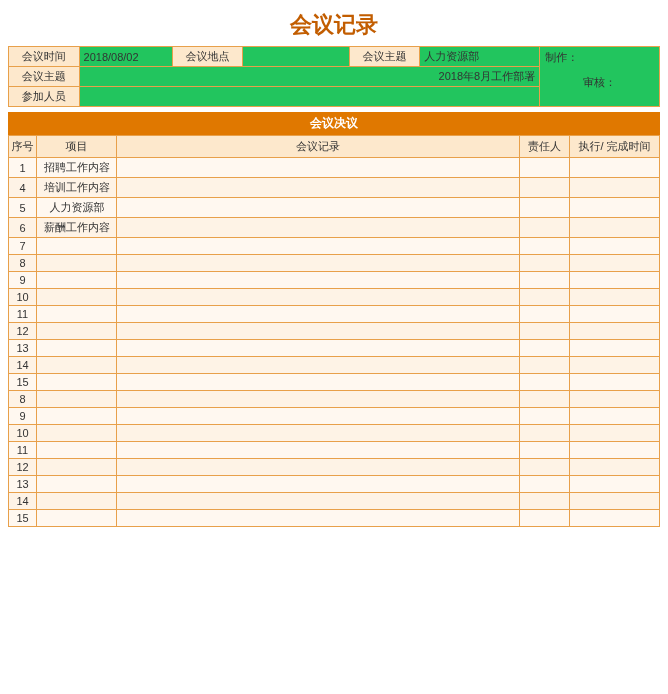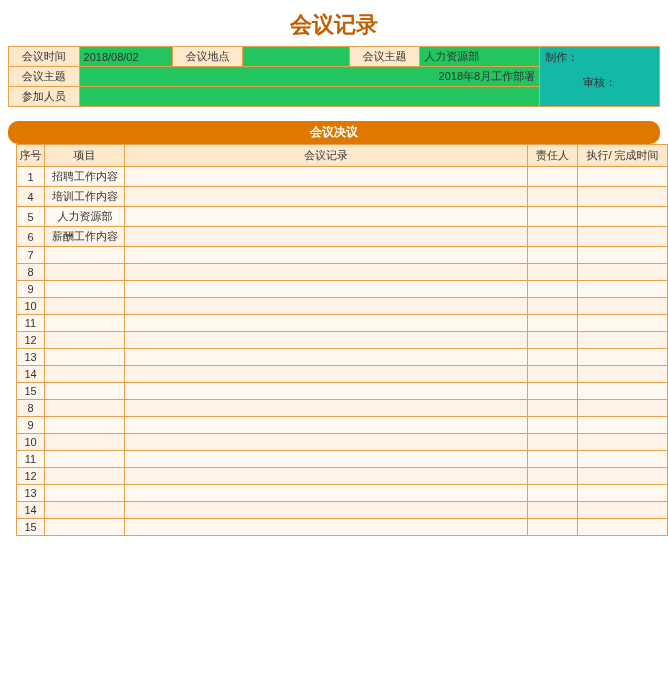--- a/index.html
+++ b/index.html
@@ -47,21 +47,20 @@
       background: #e07800;
       color: #fff;
       text-align: center;
       font-size: 12px;
       font-weight: bold;
       padding: 3px 0;
     }
     .main-table {
       width: 100%;
       border-collapse: collapse;
-      margin-left: 8px;
     }
     .main-table th {
       background: #fde8cc;
       border: 1px solid #e8a04a;
       padding: 3px 2px;
       text-align: center;
       font-weight: normal;
       font-size: 11px;
       color: #333;
     }
@@ -110,37 +109,37 @@
       <col>
     </colgroup>
     <tbody>
         <tr>
       <td class="label">会议时间</td>
       <td class="value">2018/08/02</td>
       <td class="label">会议地点</td>
       <td class="value"></td>
       <td class="label">会议主题</td>
       <td class="value">人力资源部</td>
-      <td rowspan="3" style="border:1px solid #e8a04a; background:#14b8a6; vertical-align:top; padding:3px 5px; width:90px; font-size:11px;">
+      <td rowspan="3" style="border:1px solid #e8a04a; background:#22c55e; vertical-align:top; padding:3px 5px; width:90px; font-size:11px;">
         <div style="margin-bottom:10px;">制作：</div>
         <div style="margin-top:8px;text-align:center;">审核：</div>
       </td>
     </tr>
     <tr>
       <td class="label">会议主题</td>
       <td class="value" colspan="5" style="text-align:right;">2018年8月工作部署</td>
     </tr>
     <tr>
       <td class="label">参加人员</td>
       <td class="value" colspan="5"></td>
     </tr>
   </tbody>
     </table>
 
-  <div class="section-header" style="margin-top:14px;border-radius:10px;">会议决议</div>
+  <div class="section-header" style="margin-top:5px;">会议决议</div>
 
   <table class="main-table">
     <colgroup>
       <col class="col-seq" style="width:28px">
       <col class="col-item" style="width:80px">
       <col class="col-meeting">
       <col class="col-owner" style="width:50px">
       <col class="col-exec" style="width:90px">
     </colgroup>
     <thead>

